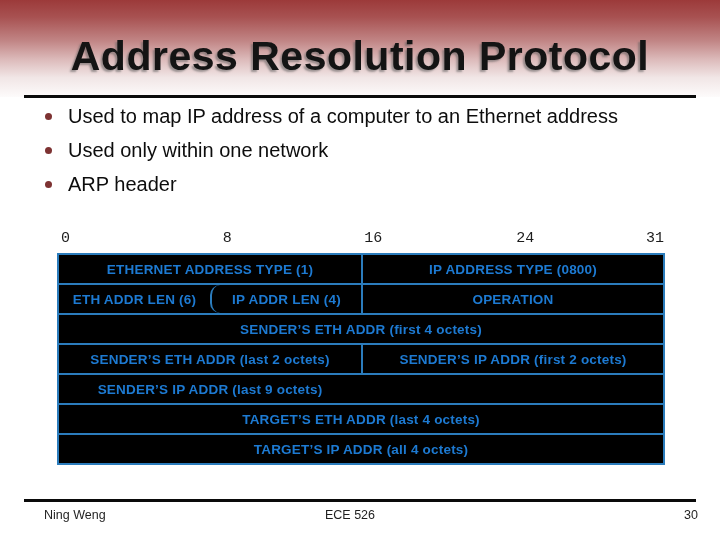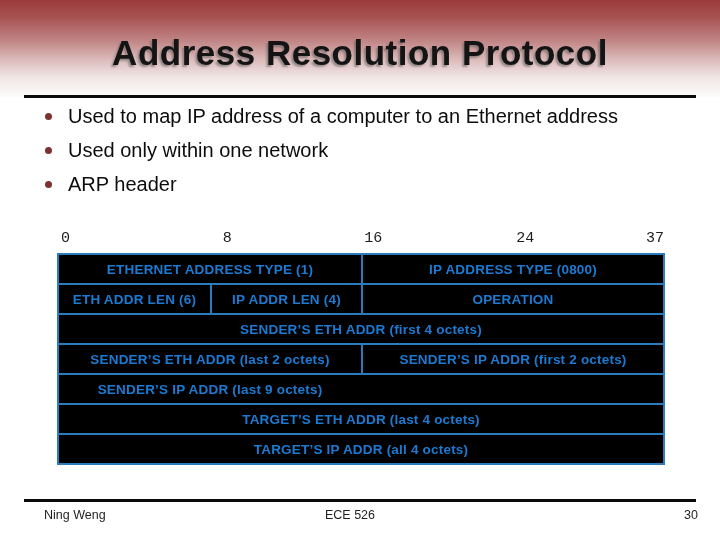--- a/index.html
+++ b/index.html
@@ -19,21 +19,21 @@
   .header-band {
     position: absolute; left: 0; top: 0;
     width: 720px; height: 97px;
     background: linear-gradient(to bottom,
       #9c3a3a 0%, #a85252 18%, #c18585 42%, #ddbcbc 62%, #f1e6e6 80%, #fdfbfb 100%);
   }
   .slide-title {
     position: absolute; left: 0; top: 33px;
     width: 720px;
     text-align: center;
-    font-size: 35px; font-weight: bold;
+    font-size: 41px; font-weight: bold;
     letter-spacing: 0.5px;
     color: #141414;
     text-shadow: -2px 2px 2px rgba(95, 95, 95, 0.55);
     white-space: nowrap;
   }
   .rule {
     position: absolute; left: 24px; width: 672px; height: 3px;
     background: #0a0a0a;
   }
   .rule-top { top: 95px; }
@@ -81,21 +81,21 @@
   .arp-row + .arp-row { border-top: 2px solid #2b7cbc; }
   .arp-cell {
     display: flex; align-items: center; justify-content: center;
     font-size: 13.5px; font-weight: bold;
     color: #1d7ad2;
     letter-spacing: 0.2px;
     white-space: nowrap; overflow: hidden;
     box-sizing: border-box;
   }
   .arp-cell + .arp-cell { border-left: 2px solid #2b7cbc; }
-  .w25  { flex: 0 0 25%; }
+  .w25  { flex: 0 0 25%; border-radius: 10px; }
   .w50  { flex: 0 0 50%; }
   .w100 { flex: 0 0 100%; }
 
   
   .footer-text {
     position: absolute; top: 505px;
     font-size: 12.5px; line-height: 20px;
     color: #1f1f1f;
   }
   .footer-author { left: 44px; }
@@ -125,21 +125,21 @@
       <span class="text-wrap">ARP header</span>
     </li>
   </ul>
 
   <div class="arp-diagram">
     <div class="bit-ruler">
       <span class="bit-label bit-label-0">0</span>
       <span class="bit-label bit-label-8">8</span>
       <span class="bit-label bit-label-16">16</span>
       <span class="bit-label bit-label-24">24</span>
-      <span class="bit-label bit-label-31">37</span>
+      <span class="bit-label bit-label-31">31</span>
     </div>
 
     <div class="arp-table">
       <div class="arp-row">
         <div class="arp-cell w50">ETHERNET ADDRESS TYPE (1)</div>
         <div class="arp-cell w50">IP ADDRESS TYPE (0800)</div>
       </div>
       <div class="arp-row">
         <div class="arp-cell w25">ETH ADDR LEN (6)</div>
         <div class="arp-cell w25">IP ADDR LEN (4)</div>

